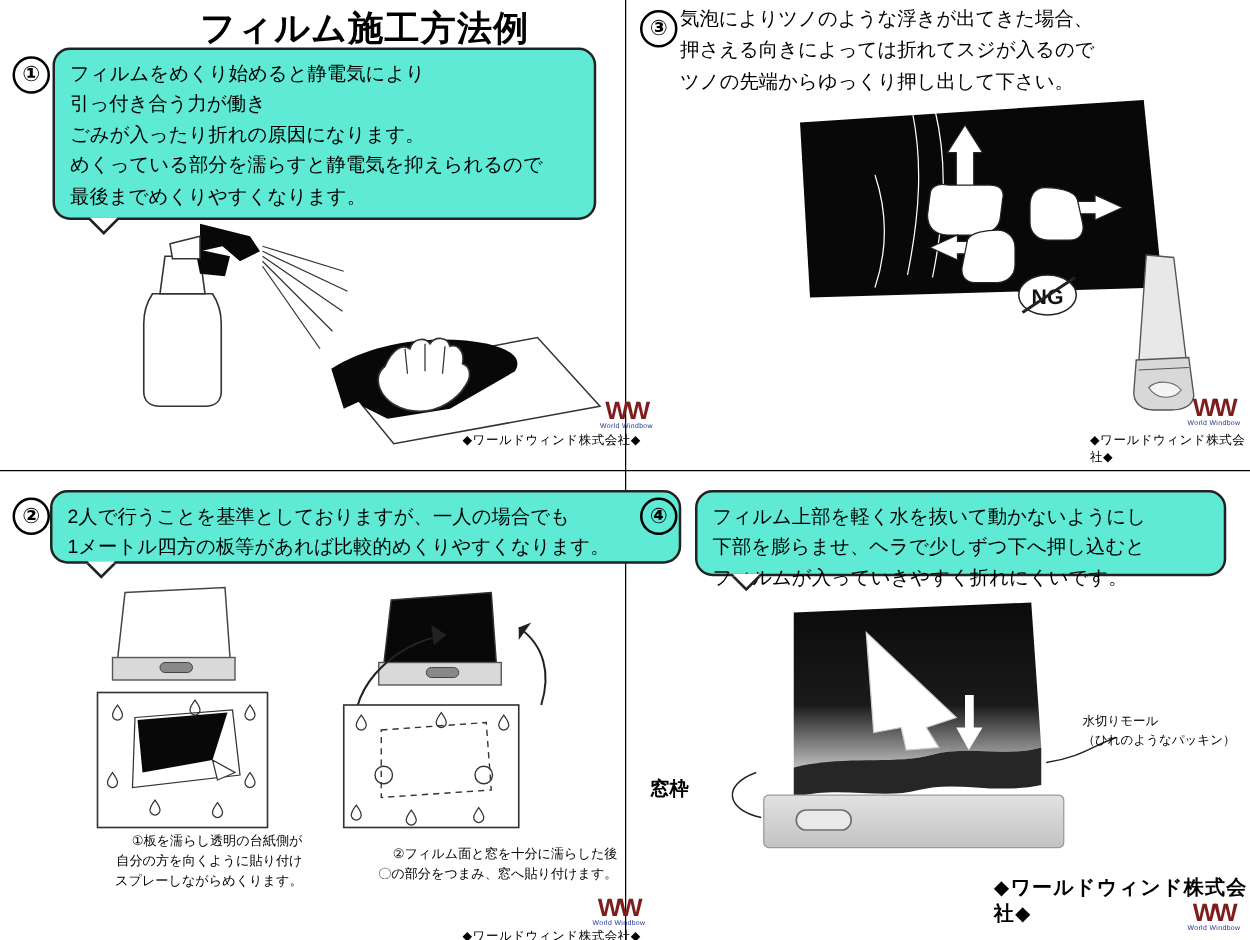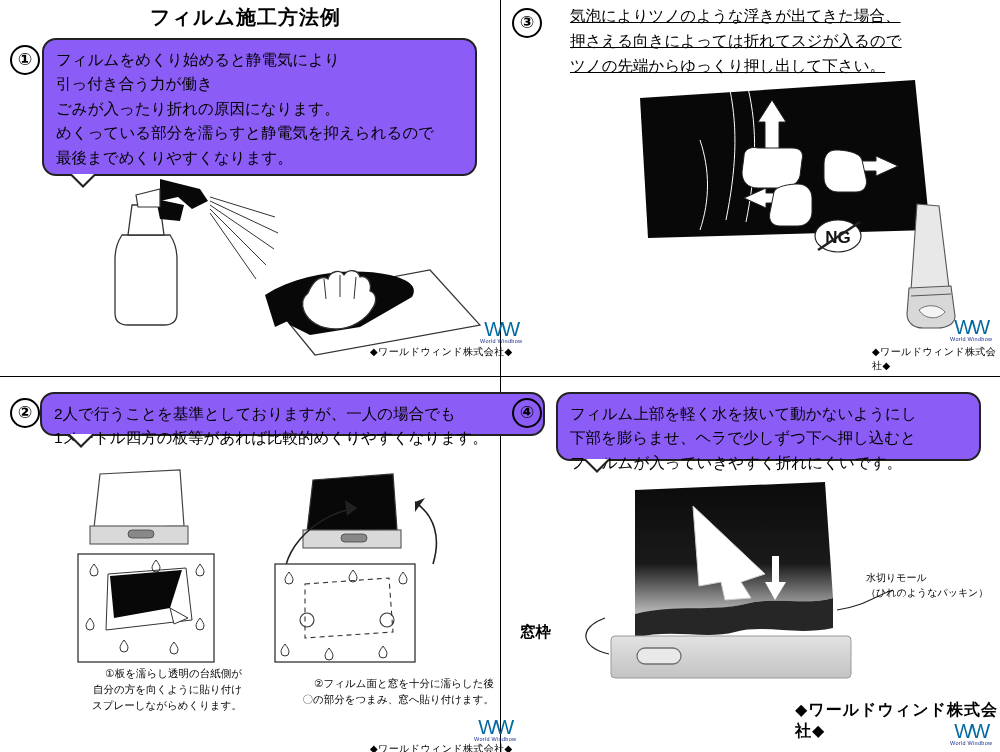--- a/index.html
+++ b/index.html
@@ -4,40 +4,40 @@
 <style>
   html,body{margin:0;padding:0;background:#fff;}
   body{width:1000px;height:752px;position:relative;overflow:hidden;
        font-family:"Liberation Sans","DejaVu Sans",sans-serif;color:#000;}
   .page{position:absolute;inset:0;}
 
   
   .vdiv{position:absolute;left:500px;top:0;width:1px;height:752px;background:#000;}
   .hdiv{position:absolute;left:0;top:376px;width:1000px;height:1px;background:#000;}
 
-  .title{position:absolute;left:150px;top:4px;font-size:20px;font-weight:bold;letter-spacing:1px;}
+  .title{position:absolute;left:160px;top:4px;font-size:28px;font-weight:bold;letter-spacing:1px;}
 
   .circnum{position:absolute;width:26px;height:26px;border:2px solid #000;border-radius:50%;
            font-size:17px;line-height:26px;text-align:center;font-weight:bold;}
 
-  .bubble{position:absolute;border:2px solid #222;border-radius:14px;background:#8b5cf6;
+  .bubble{position:absolute;border:2px solid #222;border-radius:14px;background:#5eead4;
           font-size:15.5px;line-height:1.58;padding:8px 12px;box-sizing:border-box;}
   .bubble.tail:after{content:"";position:absolute;left:28px;bottom:-11px;width:0;height:0;
           border-left:11px solid transparent;border-right:11px solid transparent;border-top:11px solid #fff;}
   .bubble.tail:before{content:"";position:absolute;left:27px;bottom:-14px;width:0;height:0;
           border-left:12px solid transparent;border-right:12px solid transparent;border-top:12px solid #222;}
 
   .plain{position:absolute;font-size:15.5px;line-height:1.6;}
   .small{position:absolute;font-size:10.5px;line-height:1.5;text-align:right;}
   .lbl{position:absolute;font-size:10px;line-height:1.5;}
   .bold15{font-weight:bold;font-size:15.5px;margin-left:10px;}
 
   
   .logo{position:absolute;text-align:center;}
-  .logo .ww{font-size:20px;font-weight:normal;color:#0369a1;letter-spacing:-2px;line-height:18px;}
+  .logo .ww{font-size:20px;font-weight:bold;color:#7f1d1d;letter-spacing:-2px;line-height:18px;}
   .logo .sub{font-size:5.5px;color:#1b2f8b;letter-spacing:.3px;}
   .credit{position:absolute;font-size:10px;letter-spacing:.4px;}
   .credit.big{font-size:16px;font-weight:bold;letter-spacing:1px;}
 
   svg{position:absolute;overflow:visible;}
 </style>
 </head>
 <body>
 
 <div class="page">
@@ -82,21 +82,21 @@
     <path d="M264,104 L266,124 M280,100 L280,122 M296,102 L294,124" stroke="#333" stroke-width="1" fill="none"></path>
   </svg>
 
   <div class="logo" style="left:480px;top:320px;">
     <div class="ww">WW</div>
     <div class="sub">World Windbow</div>
   </div>
   <div class="credit" style="left:370px;top:345px;">◆ワールドウィンド株式会社◆</div>
 
   <div class="circnum" style="left:512px;top:8px;">③</div>
-  <div class="plain" style="left:570px;top:4px;width:420px;white-space:pre-line;text-decoration:underline;">気泡によりツノのような浮きが出てきた場合、
+  <div class="plain" style="left:544px;top:4px;width:420px;white-space:pre-line;">気泡によりツノのような浮きが出てきた場合、
 押さえる向きによっては折れてスジが入るので
 ツノの先端からゆっくり押し出して下さい。</div>
 
   <svg style="left:640px;top:80px;" width="350" height="180" viewBox="0 0 350 180">
     <polygon points="0,18 275,0 290,150 8,158" fill="#080808"></polygon>
 
     <g stroke="#ffffff" stroke-width="1" fill="none">
       <path d="M90,10 C98,50 96,90 86,140"></path>
       <path d="M108,8 C118,50 116,92 106,142"></path>
       <path d="M60,150 C70,120 70,90 60,60"></path>
@@ -133,21 +133,21 @@
   </svg>
 
 
   <div class="logo" style="left:950px;top:318px;">
     <div class="ww">WW</div>
     <div class="sub">World Windbow</div>
   </div>
   <div class="credit" style="left:872px;top:345px;">◆ワールドウィンド株式会社◆</div>
 
   <div class="circnum" style="left:10px;top:398px;">②</div>
-  <div class="bubble tail" style="left:40px;top:392px;width:505px;height:44px;white-space:pre-line;">2人で行うことを基準としておりますが、一人の場合でも
+  <div class="bubble tail" style="left:40px;top:392px;width:505px;height:59px;white-space:pre-line;">2人で行うことを基準としておりますが、一人の場合でも
 1メートル四方の板等があれば比較的めくりやすくなります。</div>
 
   <svg style="left:70px;top:468px;" width="190" height="200" viewBox="0 0 190 200">
 
     <polygon points="30,6 110,2 114,58 24,60" fill="#fff" stroke="#444" stroke-width="1.2"></polygon>
     <rect x="20" y="58" width="98" height="18" fill="#d9d9d9" stroke="#555" stroke-width="1.1"></rect>
     <rect x="58" y="62" width="26" height="8" rx="4" fill="#888" stroke="#444" stroke-width="0.8"></rect>
 
     <rect x="8" y="86" width="136" height="108" fill="#fff" stroke="#333" stroke-width="1.3"></rect>
 

